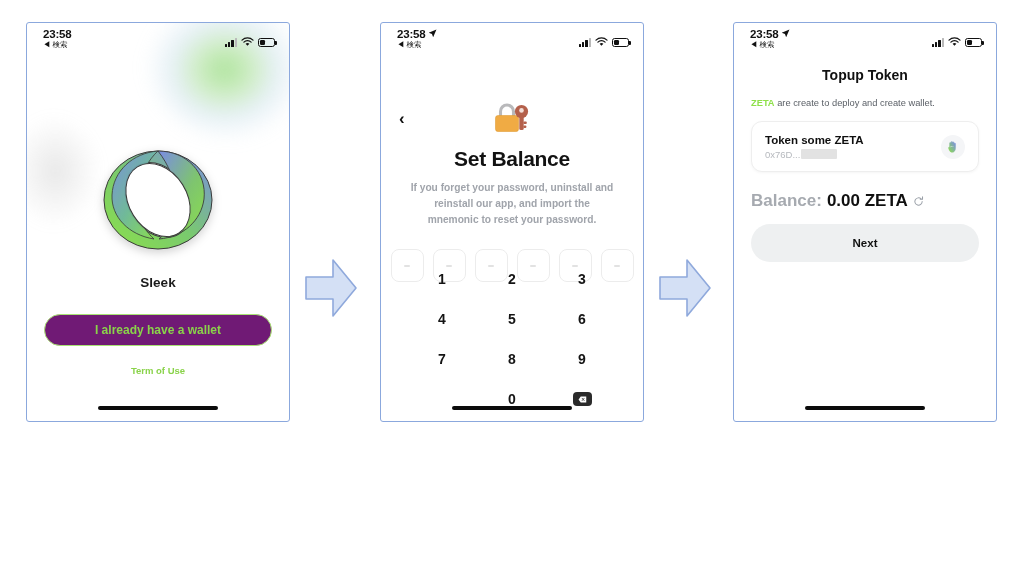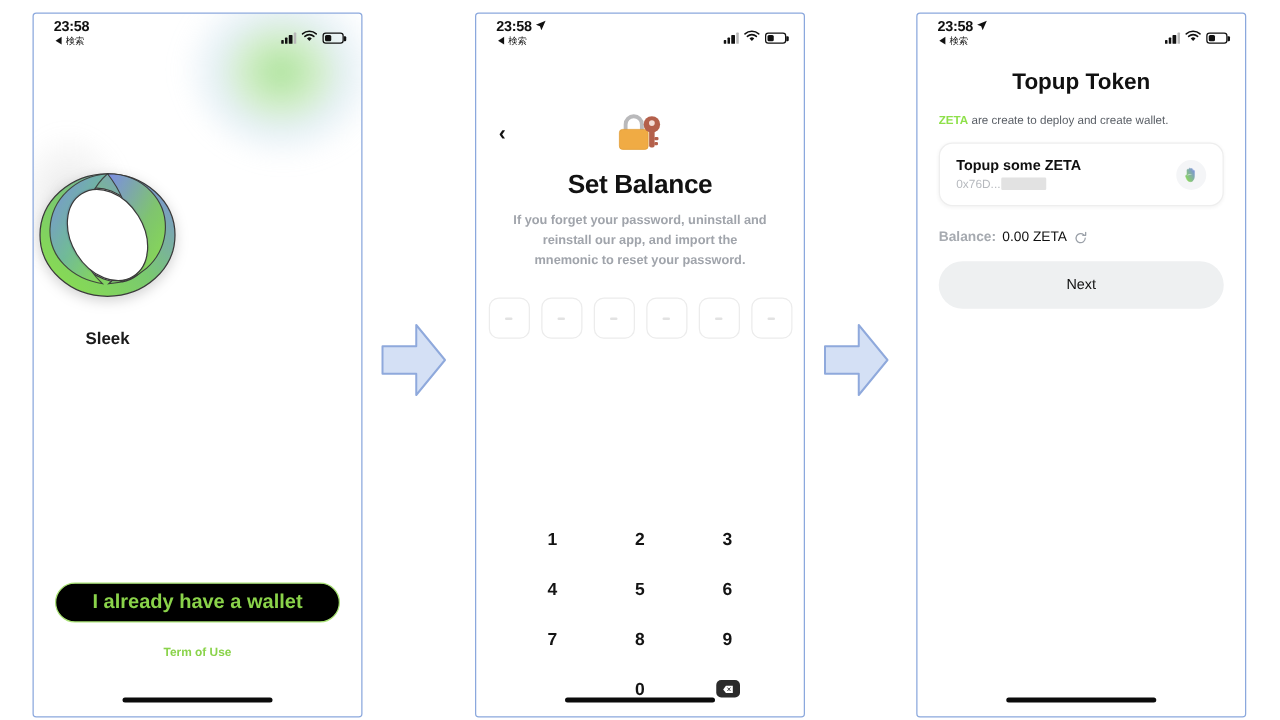--- a/index.html
+++ b/index.html
@@ -19,23 +19,23 @@
     position: absolute;
     inset: 0;
     display: flex;
     align-items: center;
     justify-content: flex-start;
   }
 
   
   .phone {
     position: absolute;
-    top: 10px;
+    top: 22px;
     width: 264px;
-    height: 564px;
+    height: 400px;
     background: #ffffff;
     border: 1.5px solid #8ba8dd;
     border-radius: 3px;
     overflow: hidden;
     box-sizing: border-box;
   }
   #phone1 { left: 26px; }
   #phone2 { left: 380px; }
   #phone3 { left: 733px; }
 
@@ -142,21 +142,21 @@
     border-radius:1.2px;
   }
 
   
   .s1-body {
     position: relative;
     z-index: 3;
     height: calc(100% - 34px);
     display: flex;
     flex-direction: column;
-    align-items: flex-start;
+    align-items: center;
   }
   .logo-wrap {
     margin-top: 84px;
     display: flex;
     flex-direction: column;
     align-items: center;
   }
   .logo-svg { display:block; filter: drop-shadow(0 3px 5px rgba(0,0,0,0.18)); }
   .app-name {
     margin-top: 16px;
@@ -186,23 +186,23 @@
     cursor: pointer;
     padding: 0;
   }
   .btn-outline {
     display: block;
     width: 100%;
     height: 32px;
     line-height: 30px;
     text-align: center;
     border-radius: 16px;
-    background: #000000;
+    background: #701a75;
     border: 1.2px solid #a8e273;
-    font-size: 16px;
+    font-size: 12px;
     font-weight: bold;
     color: #8ad34a;
     font-family: inherit;
     cursor: pointer;
     margin-top: 13px;
     padding: 0;
     box-sizing: border-box;
   }
   .link-terms {
     display: block;
@@ -325,21 +325,21 @@
   
   .s3-body {
     position: relative;
     height: calc(100% - 34px);
     padding: 0 17px;
     box-sizing: border-box;
   }
   .s3-title {
     margin-top: 10px;
     text-align: center;
-    font-size: 18px;
+    font-size: 14px;
     font-weight: bold;
     color: #111;
   }
   .s3-note {
     margin-top: 14px;
     font-size: 9.3px;
     color: #5a5f66;
     line-height: 1.4;
   }
   .s3-note .zeta-hl {
@@ -386,35 +386,35 @@
     align-items: center;
     justify-content: center;
     font-size: 13px;
     line-height: 1;
   }
   .balance-row {
     margin-top: 19px;
     display: flex;
     align-items: center;
     gap: 5px;
-    font-size: 11px;
+    font-size: 17px;
   }
   .balance-label { color: #a6aab0; font-weight: bold; }
-  .balance-value { color: #101010; font-weight: normal; text-align: center; }
+  .balance-value { color: #101010; font-weight: bold; text-align: center; }
   .refresh-icon { display:flex; align-items:center; cursor:pointer; }
   .refresh-icon svg { display:block; }
   .btn-next {
     margin-top: 13px;
     width: 100%;
     height: 38px;
     border-radius: 19px;
     border: none;
     background: #eef0f1;
     font-size: 11.5px;
-    font-weight: normal;
+    font-weight: bold;
     color: #111;
     font-family: inherit;
     cursor: pointer;
   }
 
   
   .arrow {
     position: absolute;
     top: 257px;
     width: 56px;
@@ -656,21 +656,21 @@
 
       <div class="s3-body">
         <div class="s3-title">Topup Token</div>
 
         <div class="s3-note">
           <span class="zeta-hl">ZETA</span><span> are create to deploy and create wallet.</span>
         </div>
 
         <div class="claim-card">
           <div class="claim-left">
-            <div class="claim-title">Topup some ZETA</div>
+            <div class="claim-title">Token some ZETA</div>
             <div class="claim-addr-row">
               <span class="claim-addr">0x76D...</span>
               <span class="claim-redact"></span>
             </div>
           </div>
           <div class="claim-icon">
             <svg width="14" height="14" viewBox="0 0 16 16">
               <defs>
                 <linearGradient id="handGrad" x1="0" y1="1" x2="1" y2="0">
                   <stop offset="0%" stop-color="#8ce04a"></stop>

